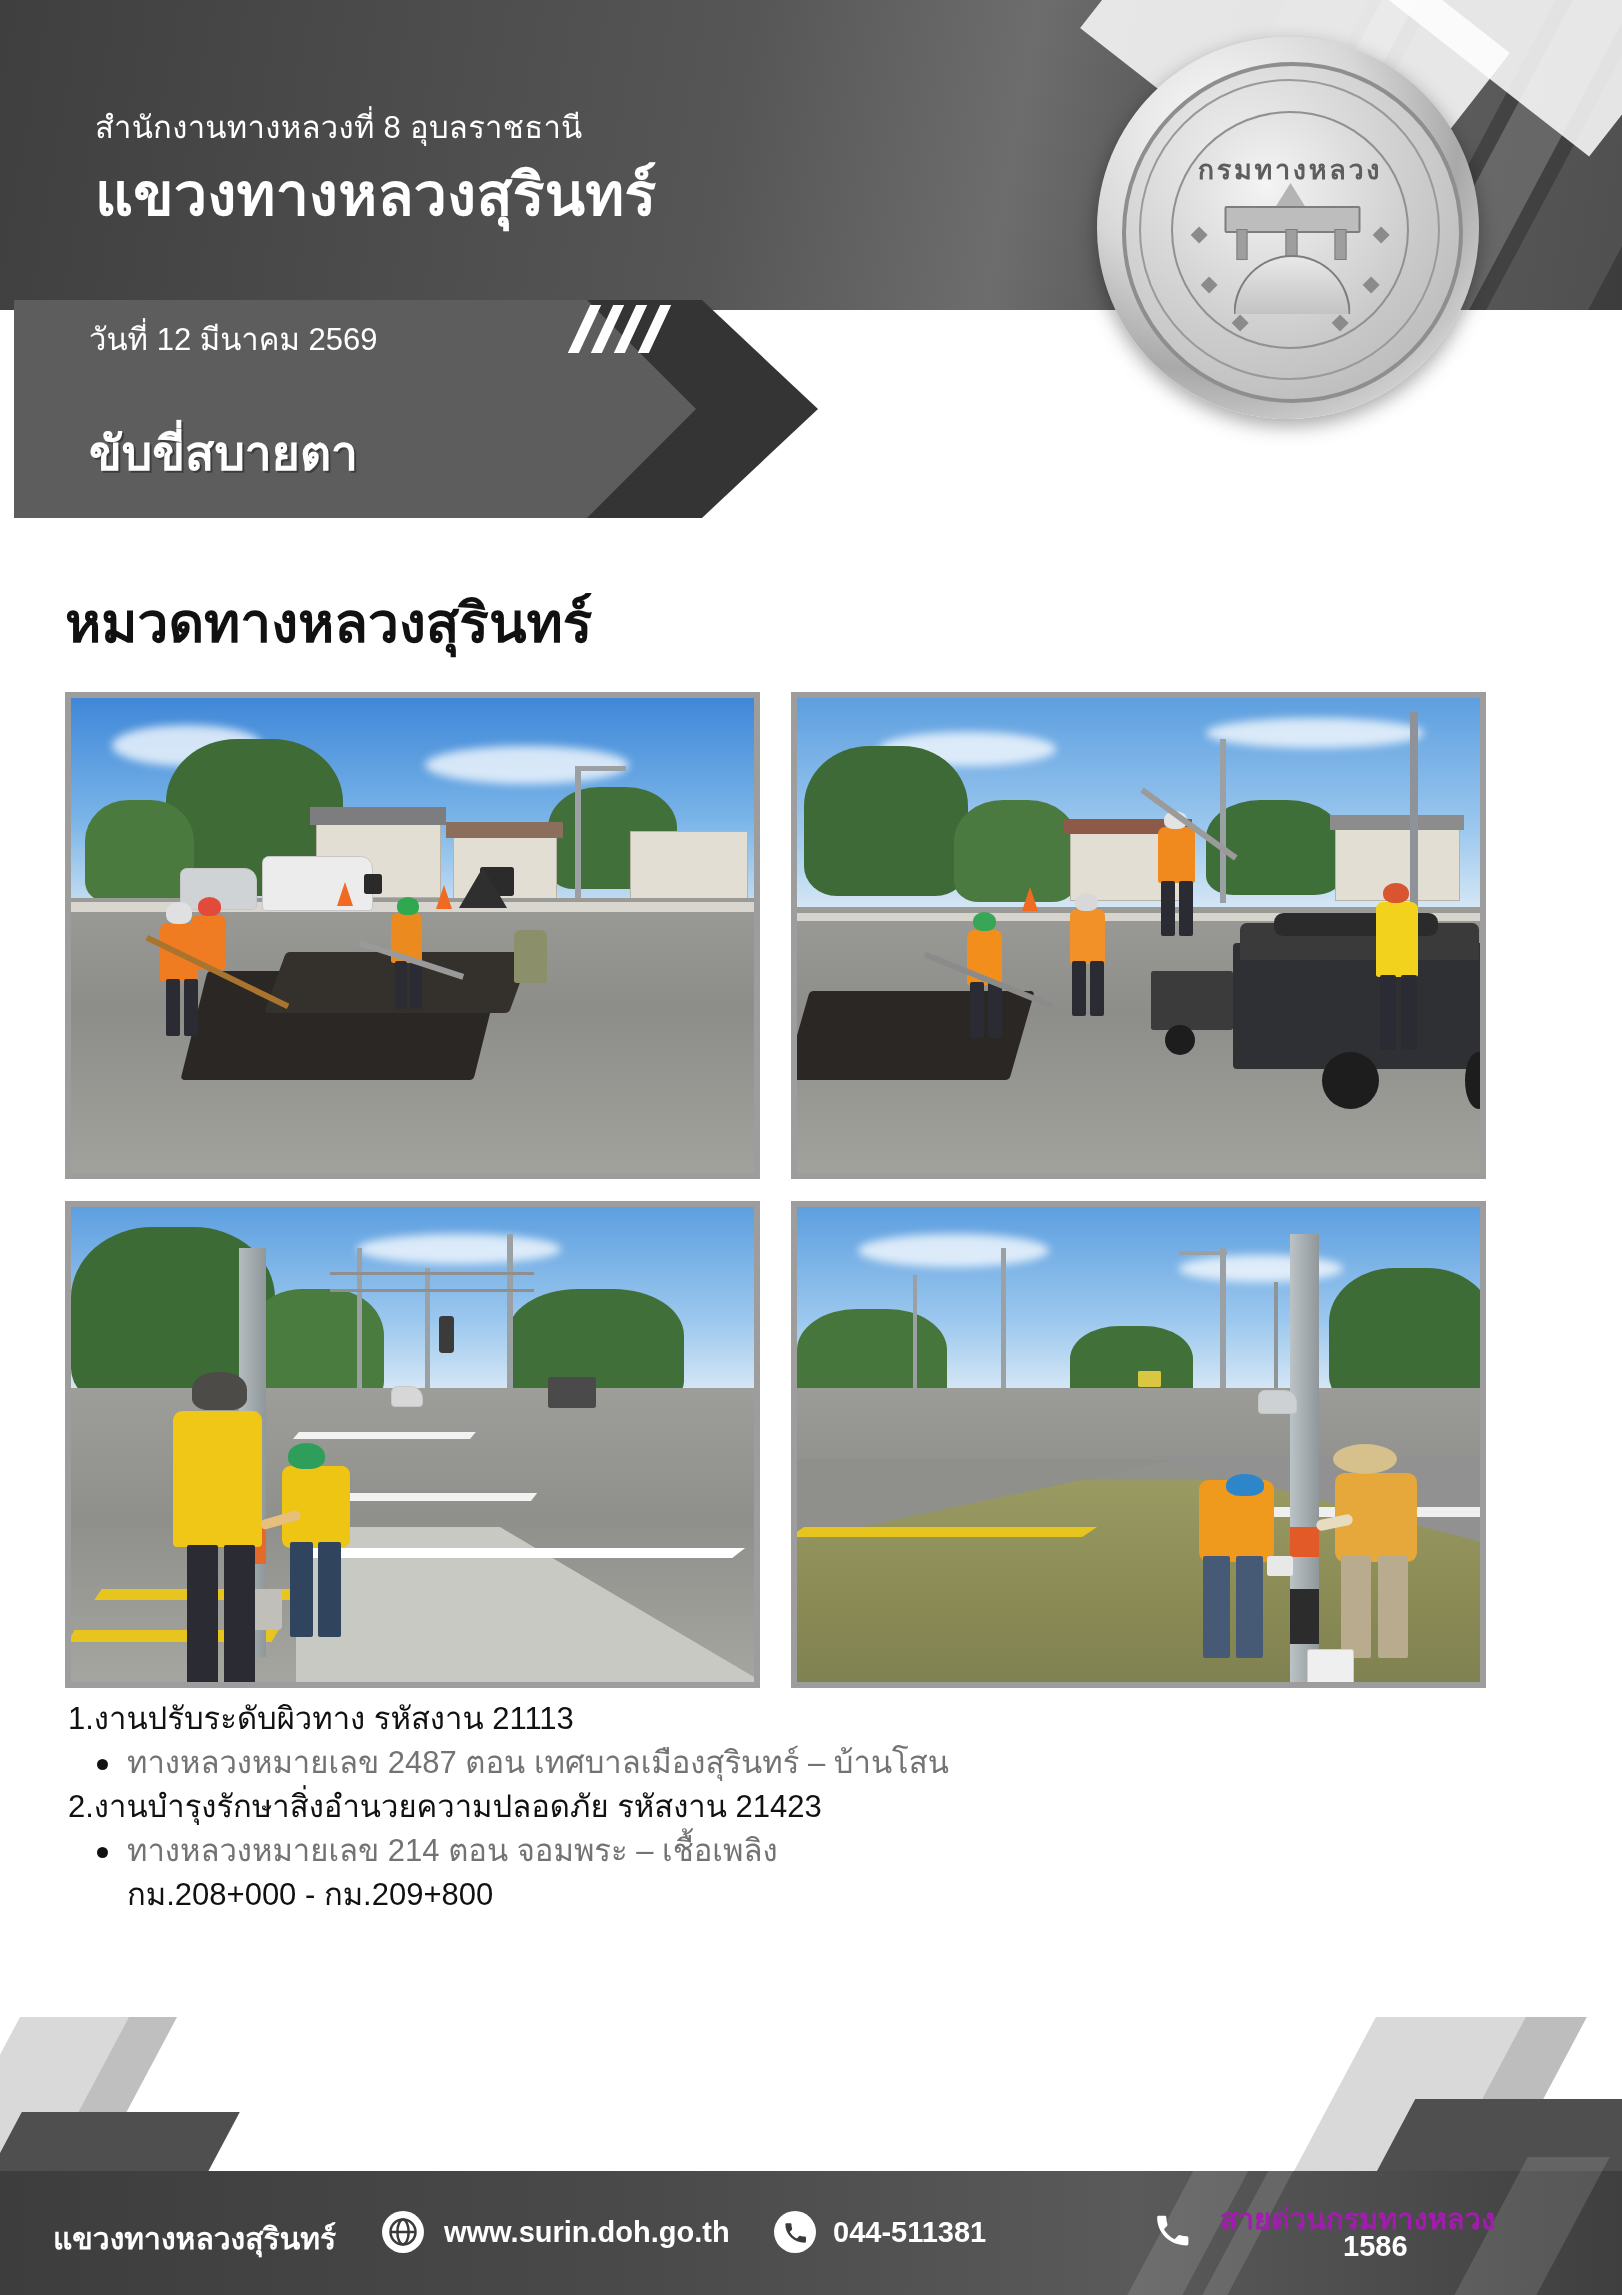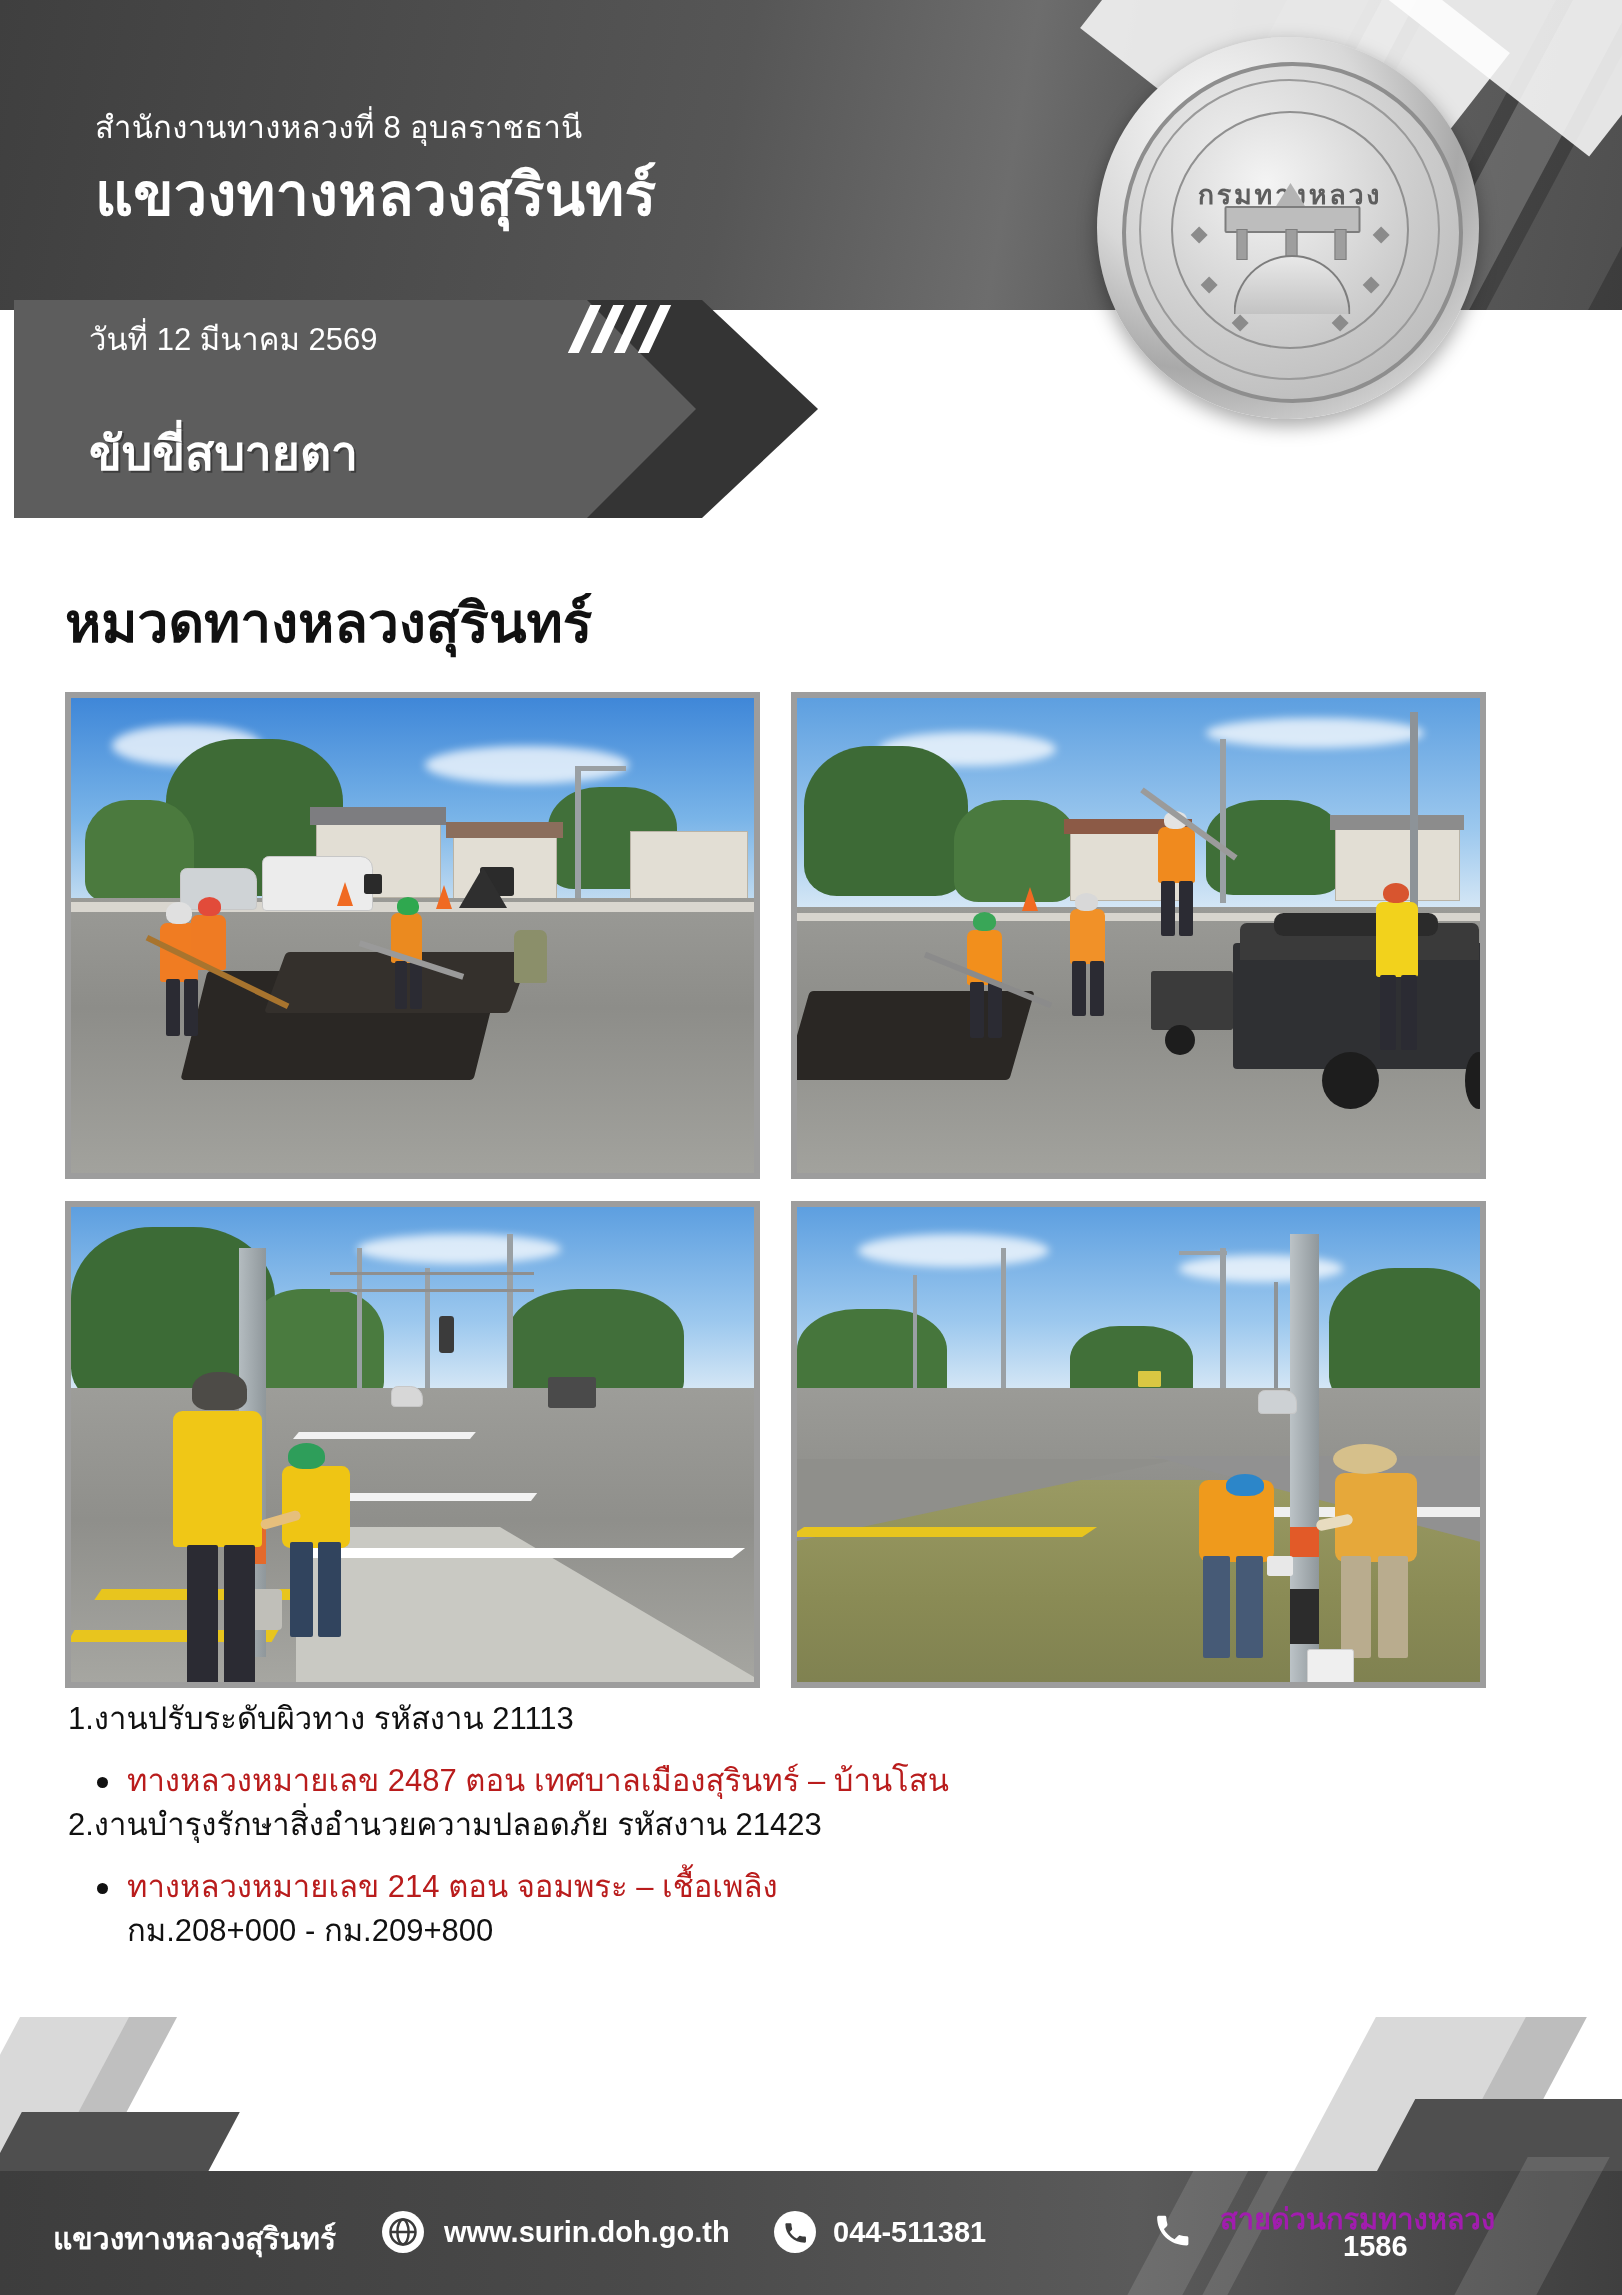--- a/index.html
+++ b/index.html
@@ -111,21 +111,20 @@
     overflow: hidden;
   }
   .seal-top-text {
     position: absolute;
     left: 0; right: 0; top: 35px;
     text-align: center;
     font-size: 27px;
     font-weight: bold;
     color: #5e5e5e;
     letter-spacing: 2.7px;
-    margin-top: 25px;
   }
   .seal-emblem {
     position: absolute;
     left: 50%; top: 82px;
     transform: translateX(-50%);
     width: 143px; height: 116px;
   }
   .emb-bridge {
     position: absolute;
     left: 5.5px; top: 11px;
@@ -259,21 +258,21 @@
   .helmet { position:absolute; border-radius:50% 50% 40% 40%; }
   .line-white { position:absolute; background:#f2f2f2; }
   .line-yellow { position:absolute; background:#e8c51e; }
   .pole { position:absolute; background:#9aa0a4; }
   .grass { position:absolute; background:#8e9159; }
   .car { position:absolute; background:#ececec; border-radius:6.8px 12.3px 4.1px 4.1px; border:0.7px solid #c7c7c7; }
 
   
   .body-text { position: absolute; left: 68px; top: 1697px; width: 1431px; }
   .bt-line { font-size: 31px; line-height: 1.42; color: #111111; }
-  .bt-bullet { font-size: 31px; line-height: 1.42; color:#b91c1c; padding-left: 59px; position: relative; margin-top: 18px; }
+  .bt-bullet { font-size: 31px; line-height: 1.42; color:#737373; padding-left: 59px; position: relative; }
   .bt-bullet::before {
     content: "";
     position: absolute;
     left: 29px; top: 17.7px;
     width: 11px; height: 11px;
     border-radius: 50%;
     background: #111111;
   }
   .bt-sub { font-size: 31px; line-height: 1.42; color:#111111; padding-left: 59px; }
 

